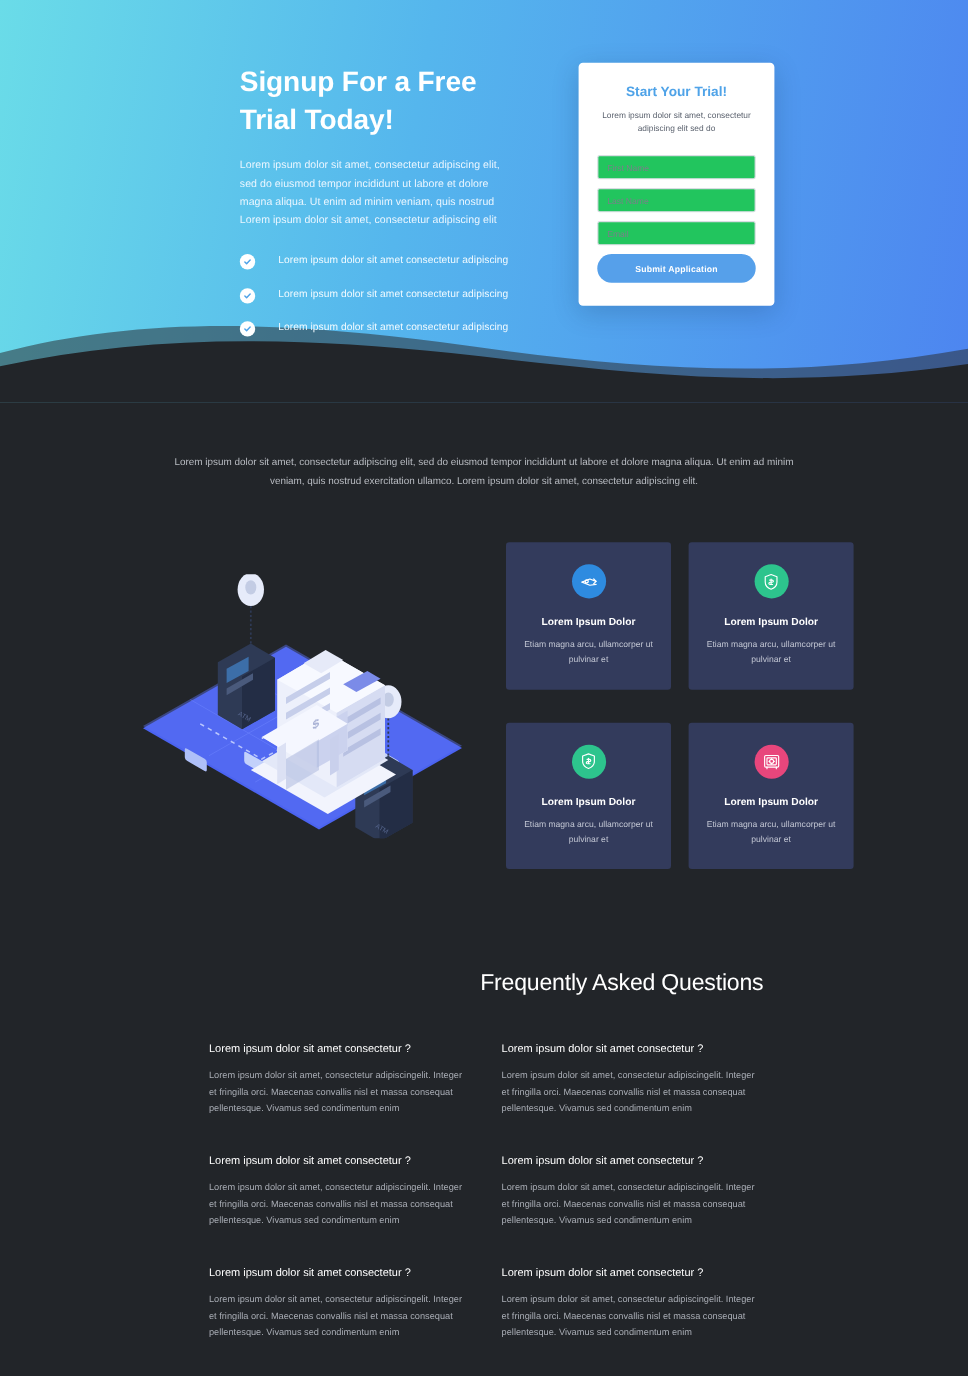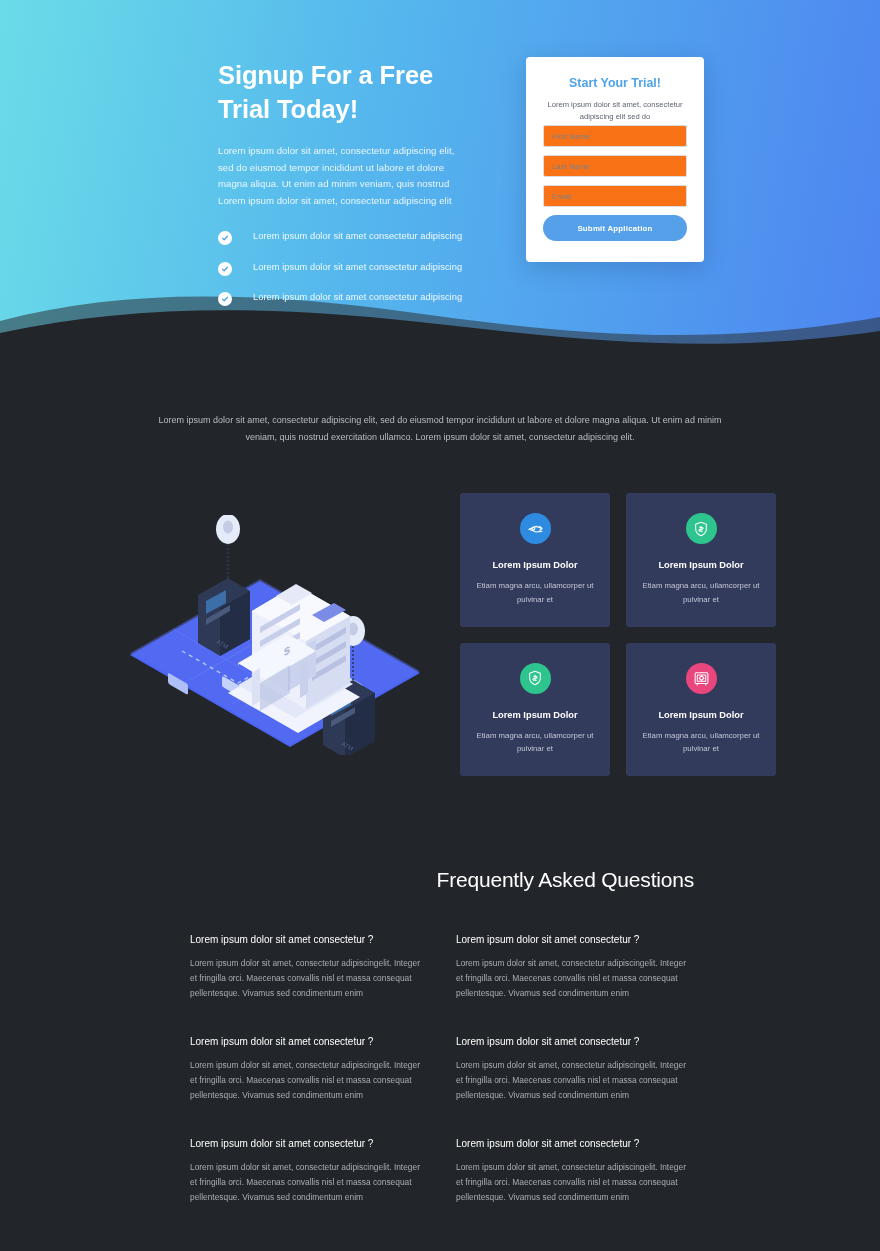--- a/index.html
+++ b/index.html
@@ -77,30 +77,30 @@
     font-size:12.4px;
     font-weight:700;
     color:#4FA3E8;
     margin-bottom:9px;
   }
   .trial-sub {
     text-align:center;
     font-size:7.6px;
     line-height:1.6;
     color:#5d6470;
-    margin-bottom:2px;
+    margin-bottom:18px;
     padding:0 3px;
   }
   .field {
     display:block;
     width:100%;
     height:22px;
     border:1px solid #d9dde3;
     border-radius:2px;
-    background:#f97316;
+    background:#22c55e;
     font-family:"Liberation Sans", sans-serif;
     font-size:7.8px;
     color:#44484f;
     padding:0 8px;
     margin-bottom:8px;
     outline:none;
   }
   .field::placeholder { color:#7a8089; }
   .submit-btn {
     display:block;
@@ -145,21 +145,21 @@
     align-items:center;
     padding:48px 110px 0 110px;
     gap:14px;
   }
   .illus { width:330px; flex:none; }
   .illus svg { display:block; width:330px; height:240px; }
 
   .card-grid {
     display:grid;
     grid-template-columns:150px 150px;
-    gap:16px 16px;
+    gap:30px 16px;
     margin-left:6px;
   }
   .fcard {
     background:#333B5C;
     border-radius:3px;
     padding:20px 14px 20px;
     text-align:center;
   }
   .fc-icon {
     width:31px; height:31px;

